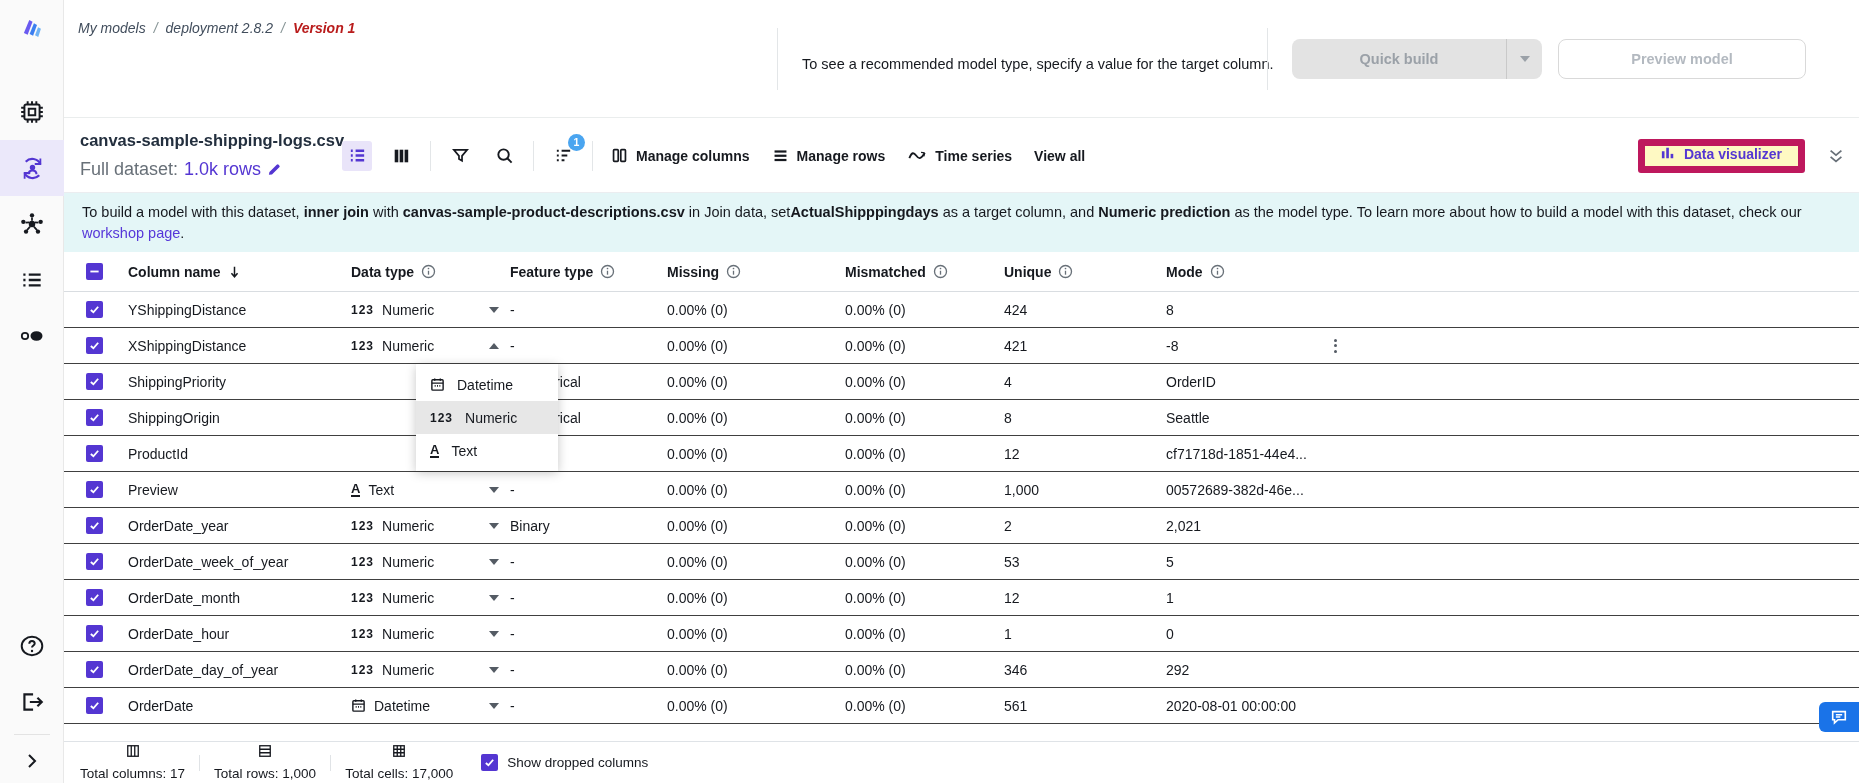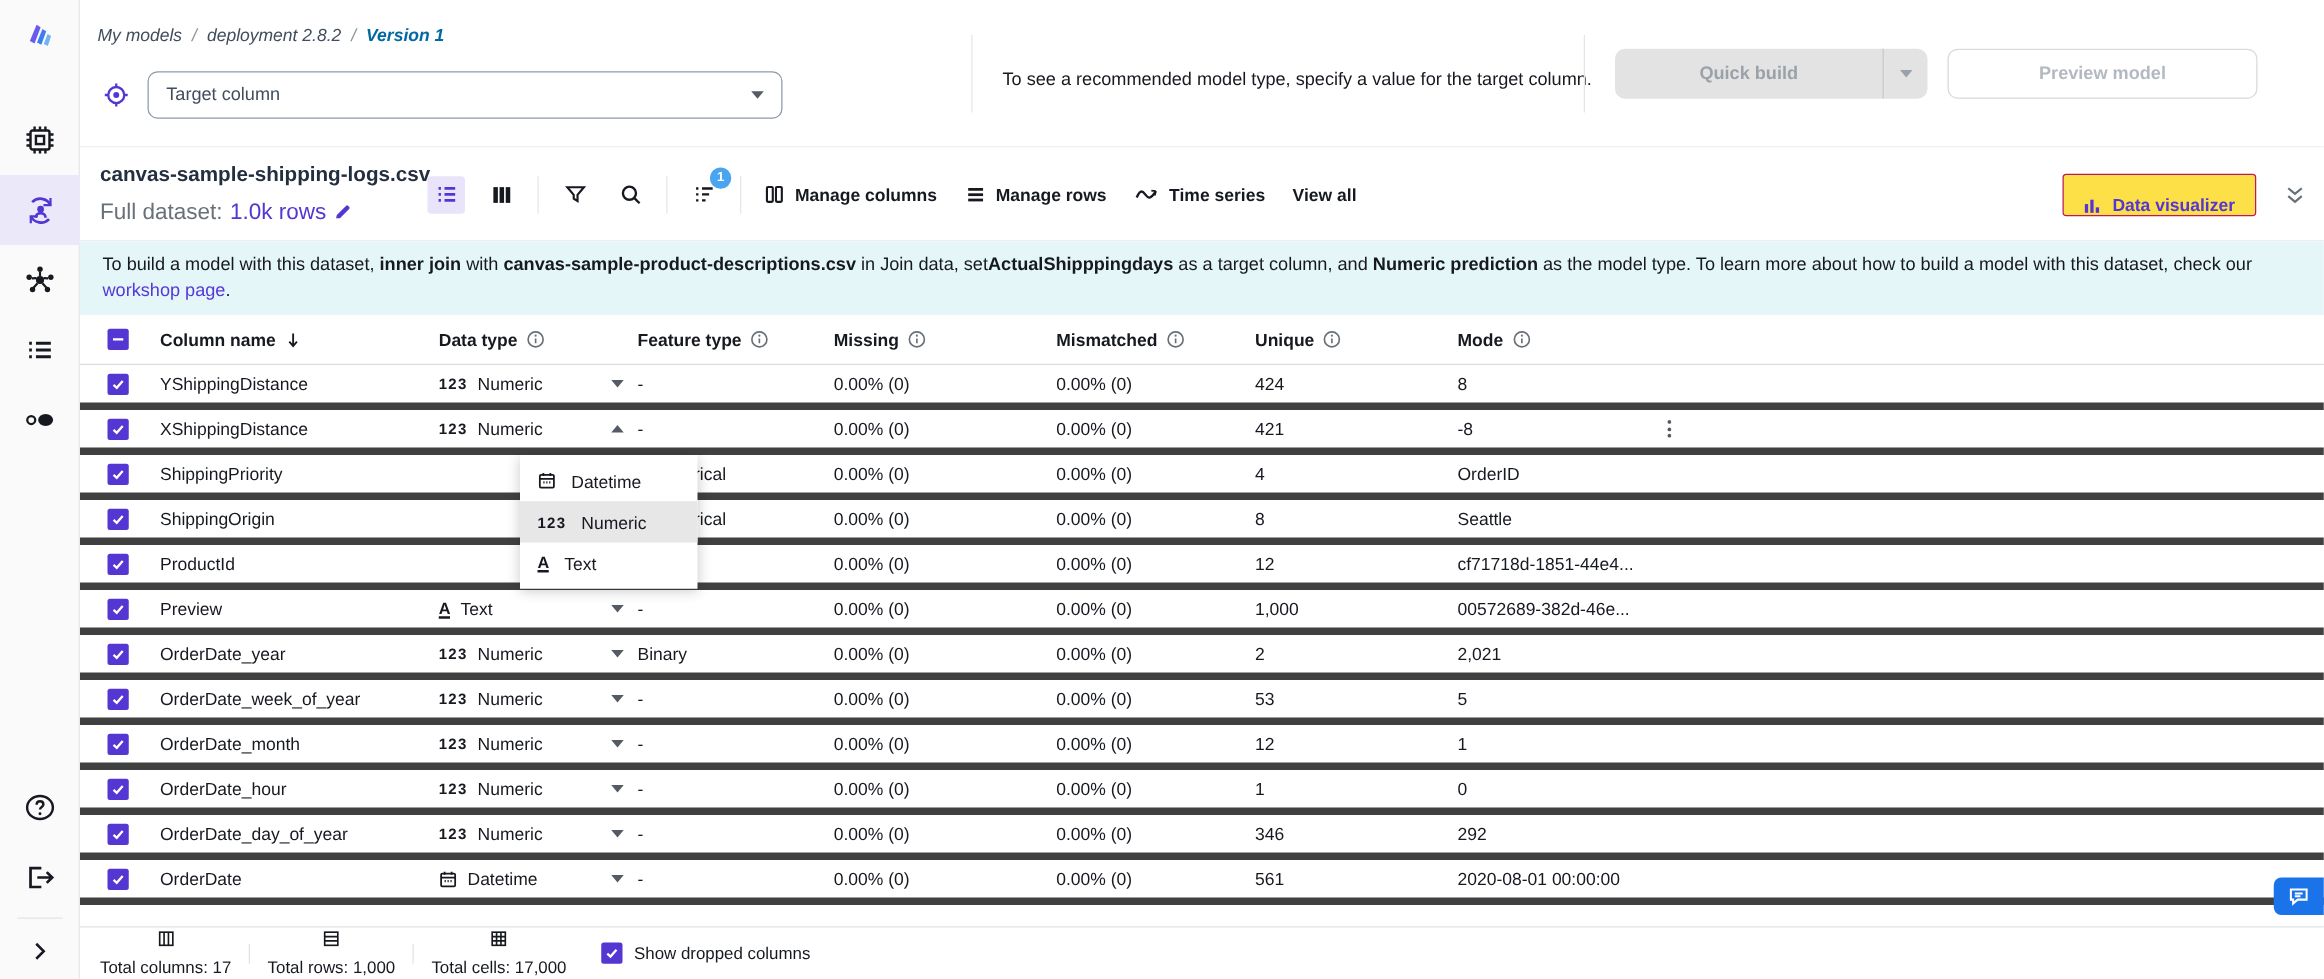--- a/index.html
+++ b/index.html
@@ -14,21 +14,21 @@
   .side-bottom { position:absolute; bottom:0; left:0; width:64px; }
   .side-divider { height:1px; background:#e3e3e3; margin:4px 14px; }
 
   
   .main { position:absolute; left:64px; top:0; width:1795px; height:783px; }
 
   
   .topbar { position:relative; height:118px; border-bottom:1px solid #eaeded; background:#fff; }
   .breadcrumb { position:absolute; left:14px; top:20px; font-size:14px; color:#414d5c; display:flex; gap:8px; align-items:center;font-style:italic; }
   .breadcrumb .crumb { cursor:pointer; }
-  .breadcrumb .crumb.last { font-weight:bold; color:#0369a1; }
+  .breadcrumb .crumb.last { font-weight:bold; color:#b91c1c; }
   .breadcrumb .sep { color:#879596; }
   .target-wrap { position:absolute; left:18px; top:57px; display:flex; align-items:center; gap:14px; }
   .select { width:508px; height:38px; border:1px solid #8d99a8; border-radius:8px; background:#fff;
     display:flex; align-items:center; padding:0 14px; font-size:14.5px; color:#414d5c; cursor:pointer; justify-content:space-between; }
   .vdiv { position:absolute; top:28px; height:62px; width:1px; background:#e3e6e8; }
   .hint { position:absolute; left:738px; top:56px; font-size:14.5px; color:#16191f; }
   .btn { height:40px; border-radius:8px; font-size:14.5px; font-weight:bold; display:flex; align-items:center; justify-content:center; cursor:default; }
   .btn-quick { position:absolute; left:1228px; top:39px; width:250px; background:#e3e3e3; color:#9ba1a8; }
   .btn-quick .qb-label { flex:1; text-align:center; }
   .btn-quick .qb-caret { width:36px; height:40px; border-left:1px solid #c9c9c9; display:flex; align-items:center; justify-content:center; }
@@ -40,33 +40,33 @@
   .ds-sub { position:absolute; left:16px; top:41px; font-size:18px; color:#687078; display:flex; align-items:center; gap:6px; }
   .ds-sub .rows-link { color:#5436d2; cursor:pointer; }
   .tool-icons { position:absolute; left:278px; top:0; height:75px; display:flex; align-items:center; gap:14px; }
   .ticon { width:30px; height:30px; display:flex; align-items:center; justify-content:center; border-radius:3px; cursor:pointer; position:relative; }
   .ticon.sel { background:#e9e4f9; }
   .tsep { width:1px; height:30px; background:#e3e6e8; }
   .badge { position:absolute; top:-7px; right:-7px; width:17px; height:17px; border-radius:50%;
     background:#4aa5f0; color:#fff; font-size:10.5px; font-weight:bold; display:flex; align-items:center; justify-content:center; }
   .tlabel-btn { display:flex; align-items:center; gap:8px; font-size:14px; font-weight:bold; color:#16191f; cursor:pointer; padding:6px 4px; }
   .tool-right { position:absolute; right:14px; top:0; height:75px; display:flex; align-items:center; gap:22px; }
-  .btn-dv { height:34px; padding:0 16px; border:1px solid #be185d; border-radius:3px; color:#5436d2;
-    font-size:14px; font-weight:bold; display:flex; align-items:flex-end; gap:9px; background:#fde047; cursor:pointer; }
+  .btn-dv { height:34px; padding:0 16px; border:7px solid #be185d; border-radius:3px; color:#5436d2;
+    font-size:14px; font-weight:bold; display:flex; align-items:flex-start; gap:9px; background:#fef9c3; cursor:pointer; }
 
   
   .banner { height:59px; background:#e4f6f7; padding:9px 18px; font-size:14.5px; line-height:21px; color:#16191f; }
   .banner b { font-weight:bold; }
   .banner .link { color:#5637d9; cursor:pointer; }
 
   
   .grid-row { display:grid; grid-template-columns:64px 223px 159px 157px 178px 159px 162px 160px 1fr; align-items:center; }
   .thead { height:40px; border-bottom:1px solid #d9dde1; font-weight:bold; font-size:14px; background:#fff; }
   .th { display:flex; align-items:center; gap:7px; }
-  .tbody .trow { height:36px; border-bottom:6px solid #404040; font-size:14px; }
+  .tbody .trow { height:36px; border-bottom:1px solid #404040; font-size:14px; }
   .cell-check { padding-left:22px; }
   .checkbox { width:17px; height:17px; border-radius:2px; background:#5436d2; display:flex; align-items:center; justify-content:center; cursor:pointer; }
   .dtype-ctl { display:flex; align-items:center; gap:8px; cursor:pointer; width:148px; }
   .dtype-ctl .spacer { flex:1; }
   .num-glyph { font-size:12px; font-weight:bold; letter-spacing:1px; color:#16191f; }
   .text-glyph { font-size:13px; font-weight:bold; border-bottom:2px solid #16191f; line-height:13px; color:#16191f; }
   .caret-down { width:0; height:0; border-left:5px solid transparent; border-right:5px solid transparent; border-top:6px solid #545b64; }
   .caret-up { width:0; height:0; border-left:5px solid transparent; border-right:5px solid transparent; border-bottom:6px solid #545b64; }
   .kebab { display:flex; flex-direction:column; gap:2.5px; cursor:pointer; width:18px; align-items:center; }
   .kebab i { width:3px; height:3px; border-radius:50%; background:#545b64; }
@@ -167,31 +167,20 @@
 <div class="main">
 
   <div class="topbar">
     <div class="breadcrumb">
       <span class="crumb">My models</span>
       <span class="sep">/</span>
       <span class="crumb">deployment 2.8.2</span>
       <span class="sep">/</span>
       <span class="crumb last">Version 1</span>
     </div>
-    <div class="target-wrap">
-      <svg width="22" height="22" viewBox="0 0 24 24" fill="none" stroke="#5436d2" stroke-width="2">
-        <circle cx="12" cy="12" r="7"></circle>
-          <circle cx="12" cy="12" r="2.6" fill="#5436d2" stroke="none"></circle>
-        <path d="M12 2v3 M12 19v3 M2 12h3 M19 12h3"></path>
-      </svg>
-      <div class="select">
-        <span>Target column</span>
-        <span class="caret-down"></span>
-      </div>
-    </div>
     <div class="vdiv" style="left:713px"></div>
     <div class="hint">To see a recommended model type, specify a value for the target column.</div>
     <div class="vdiv" style="left:1203px"></div>
     <div class="btn btn-preview">Preview model</div>
     <div class="btn btn-quick">
       <span class="qb-label">Quick build</span>
       <span class="qb-caret">
         <span class="caret-down" style="border-top-color:#9ba1a8"></span>
       </span>
     </div>

